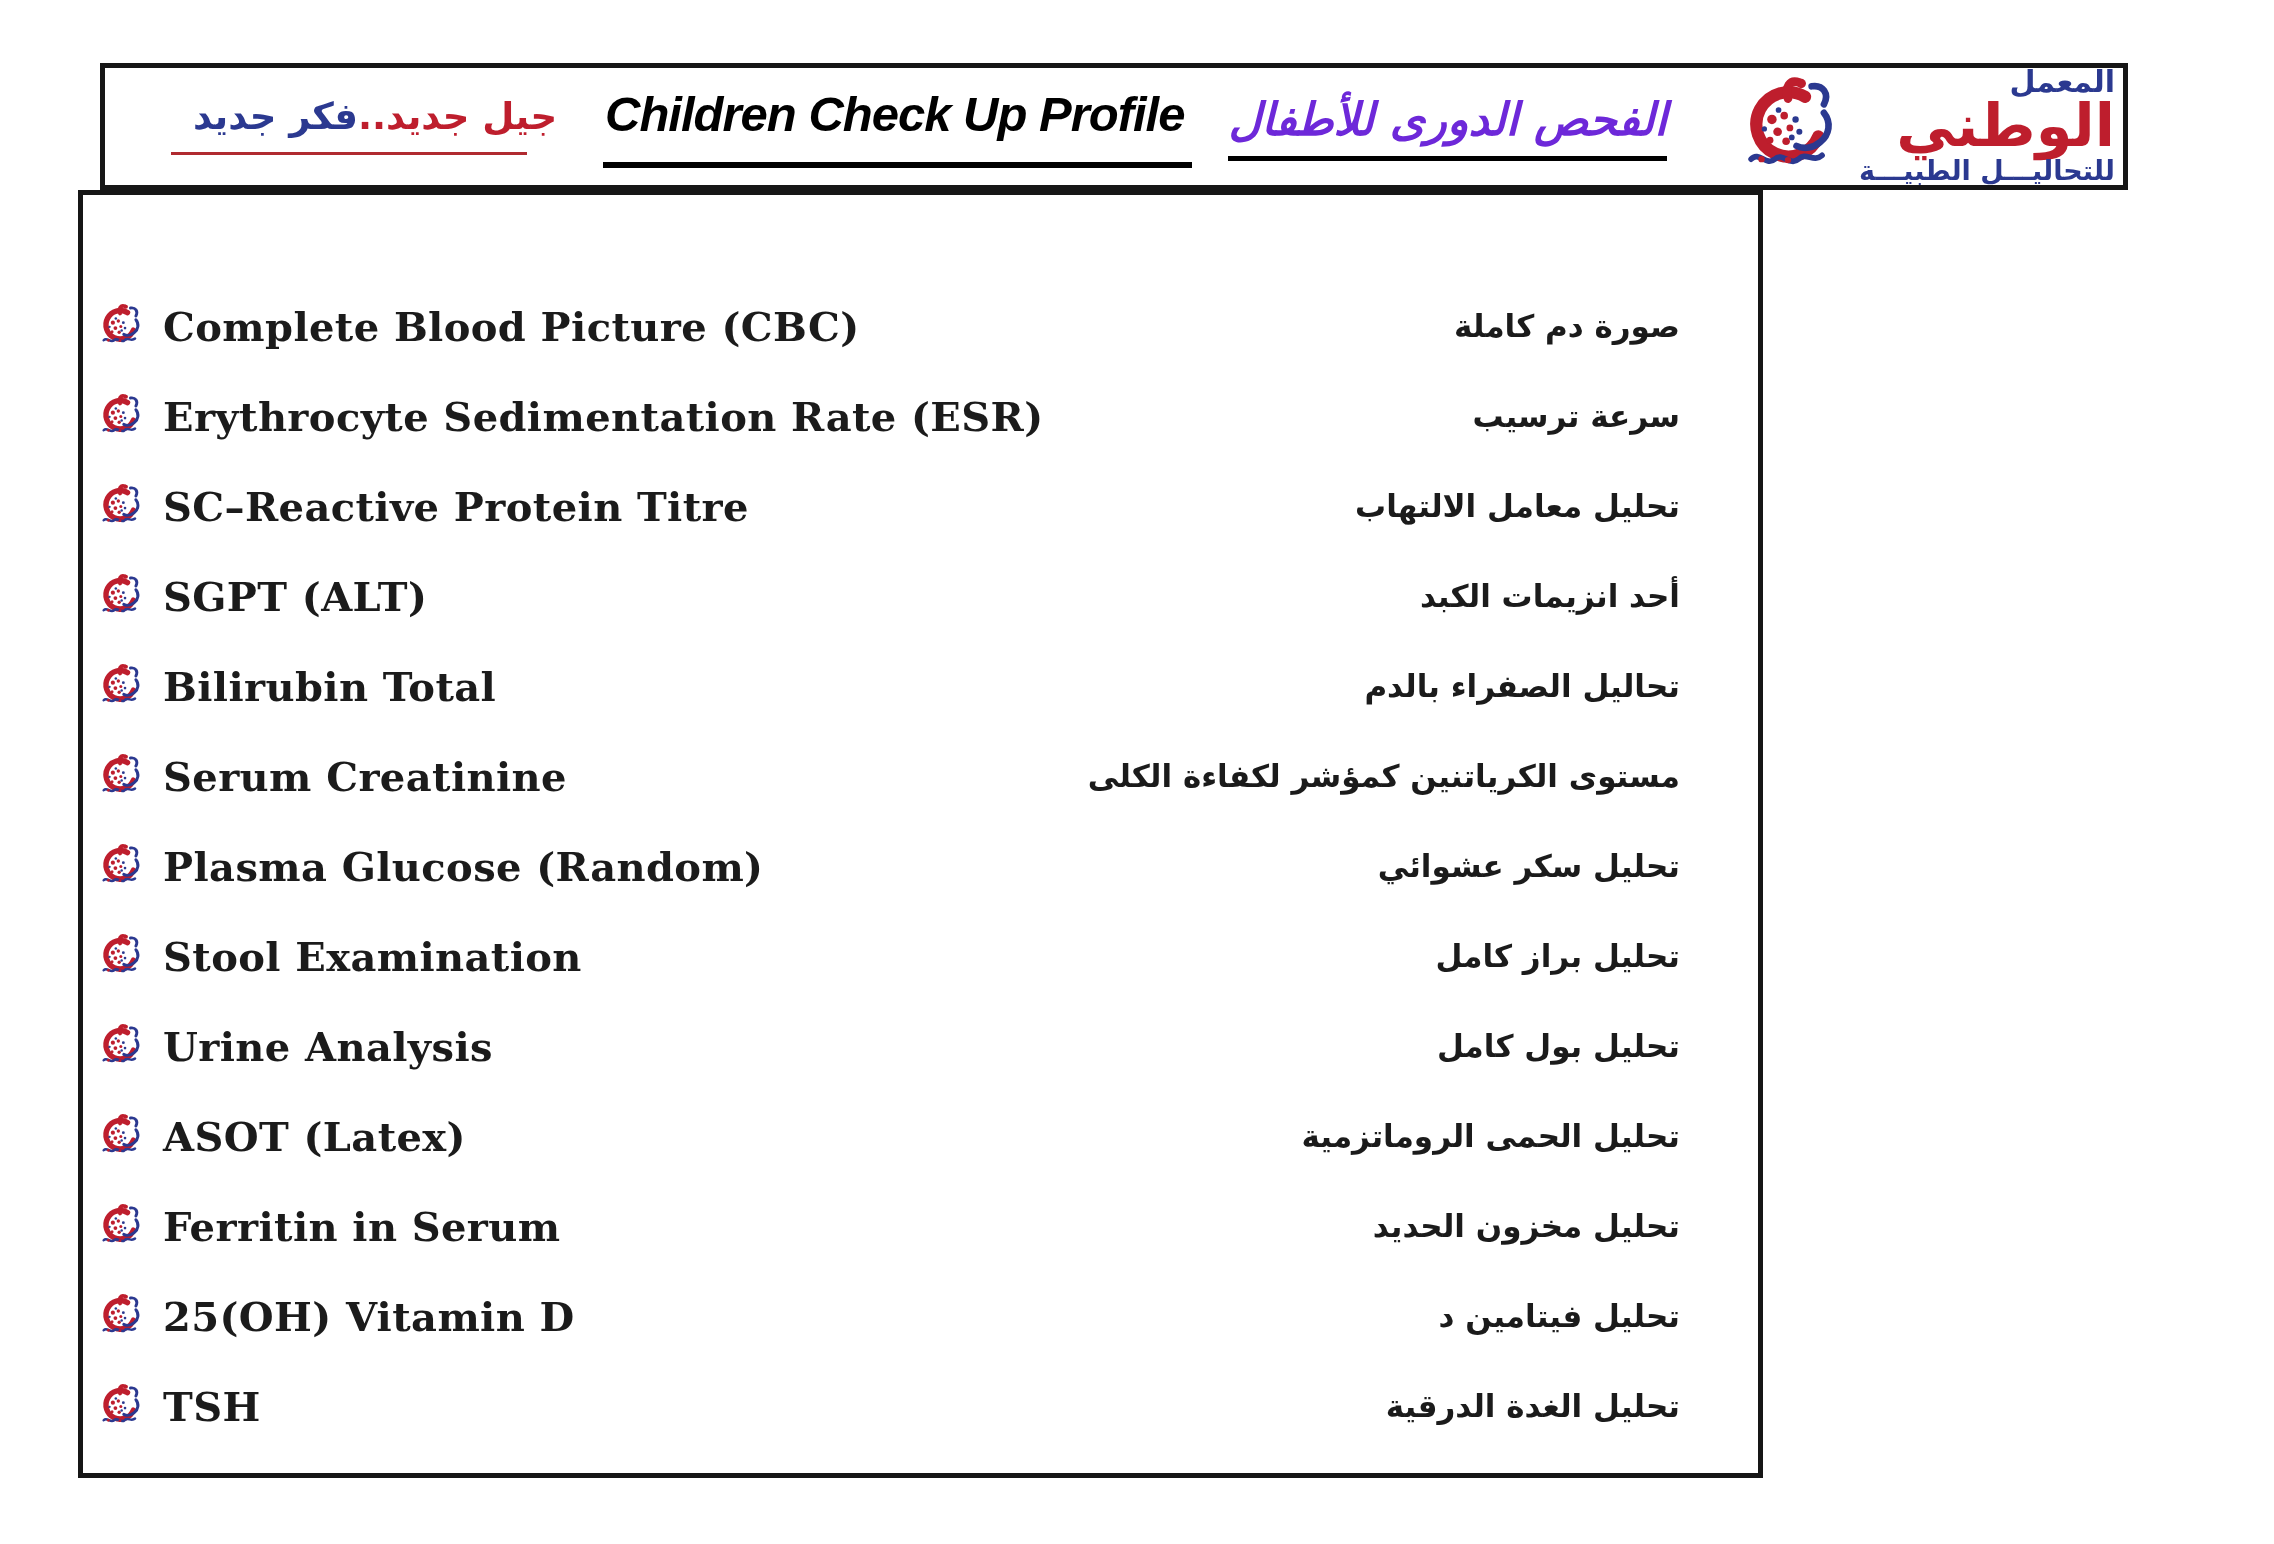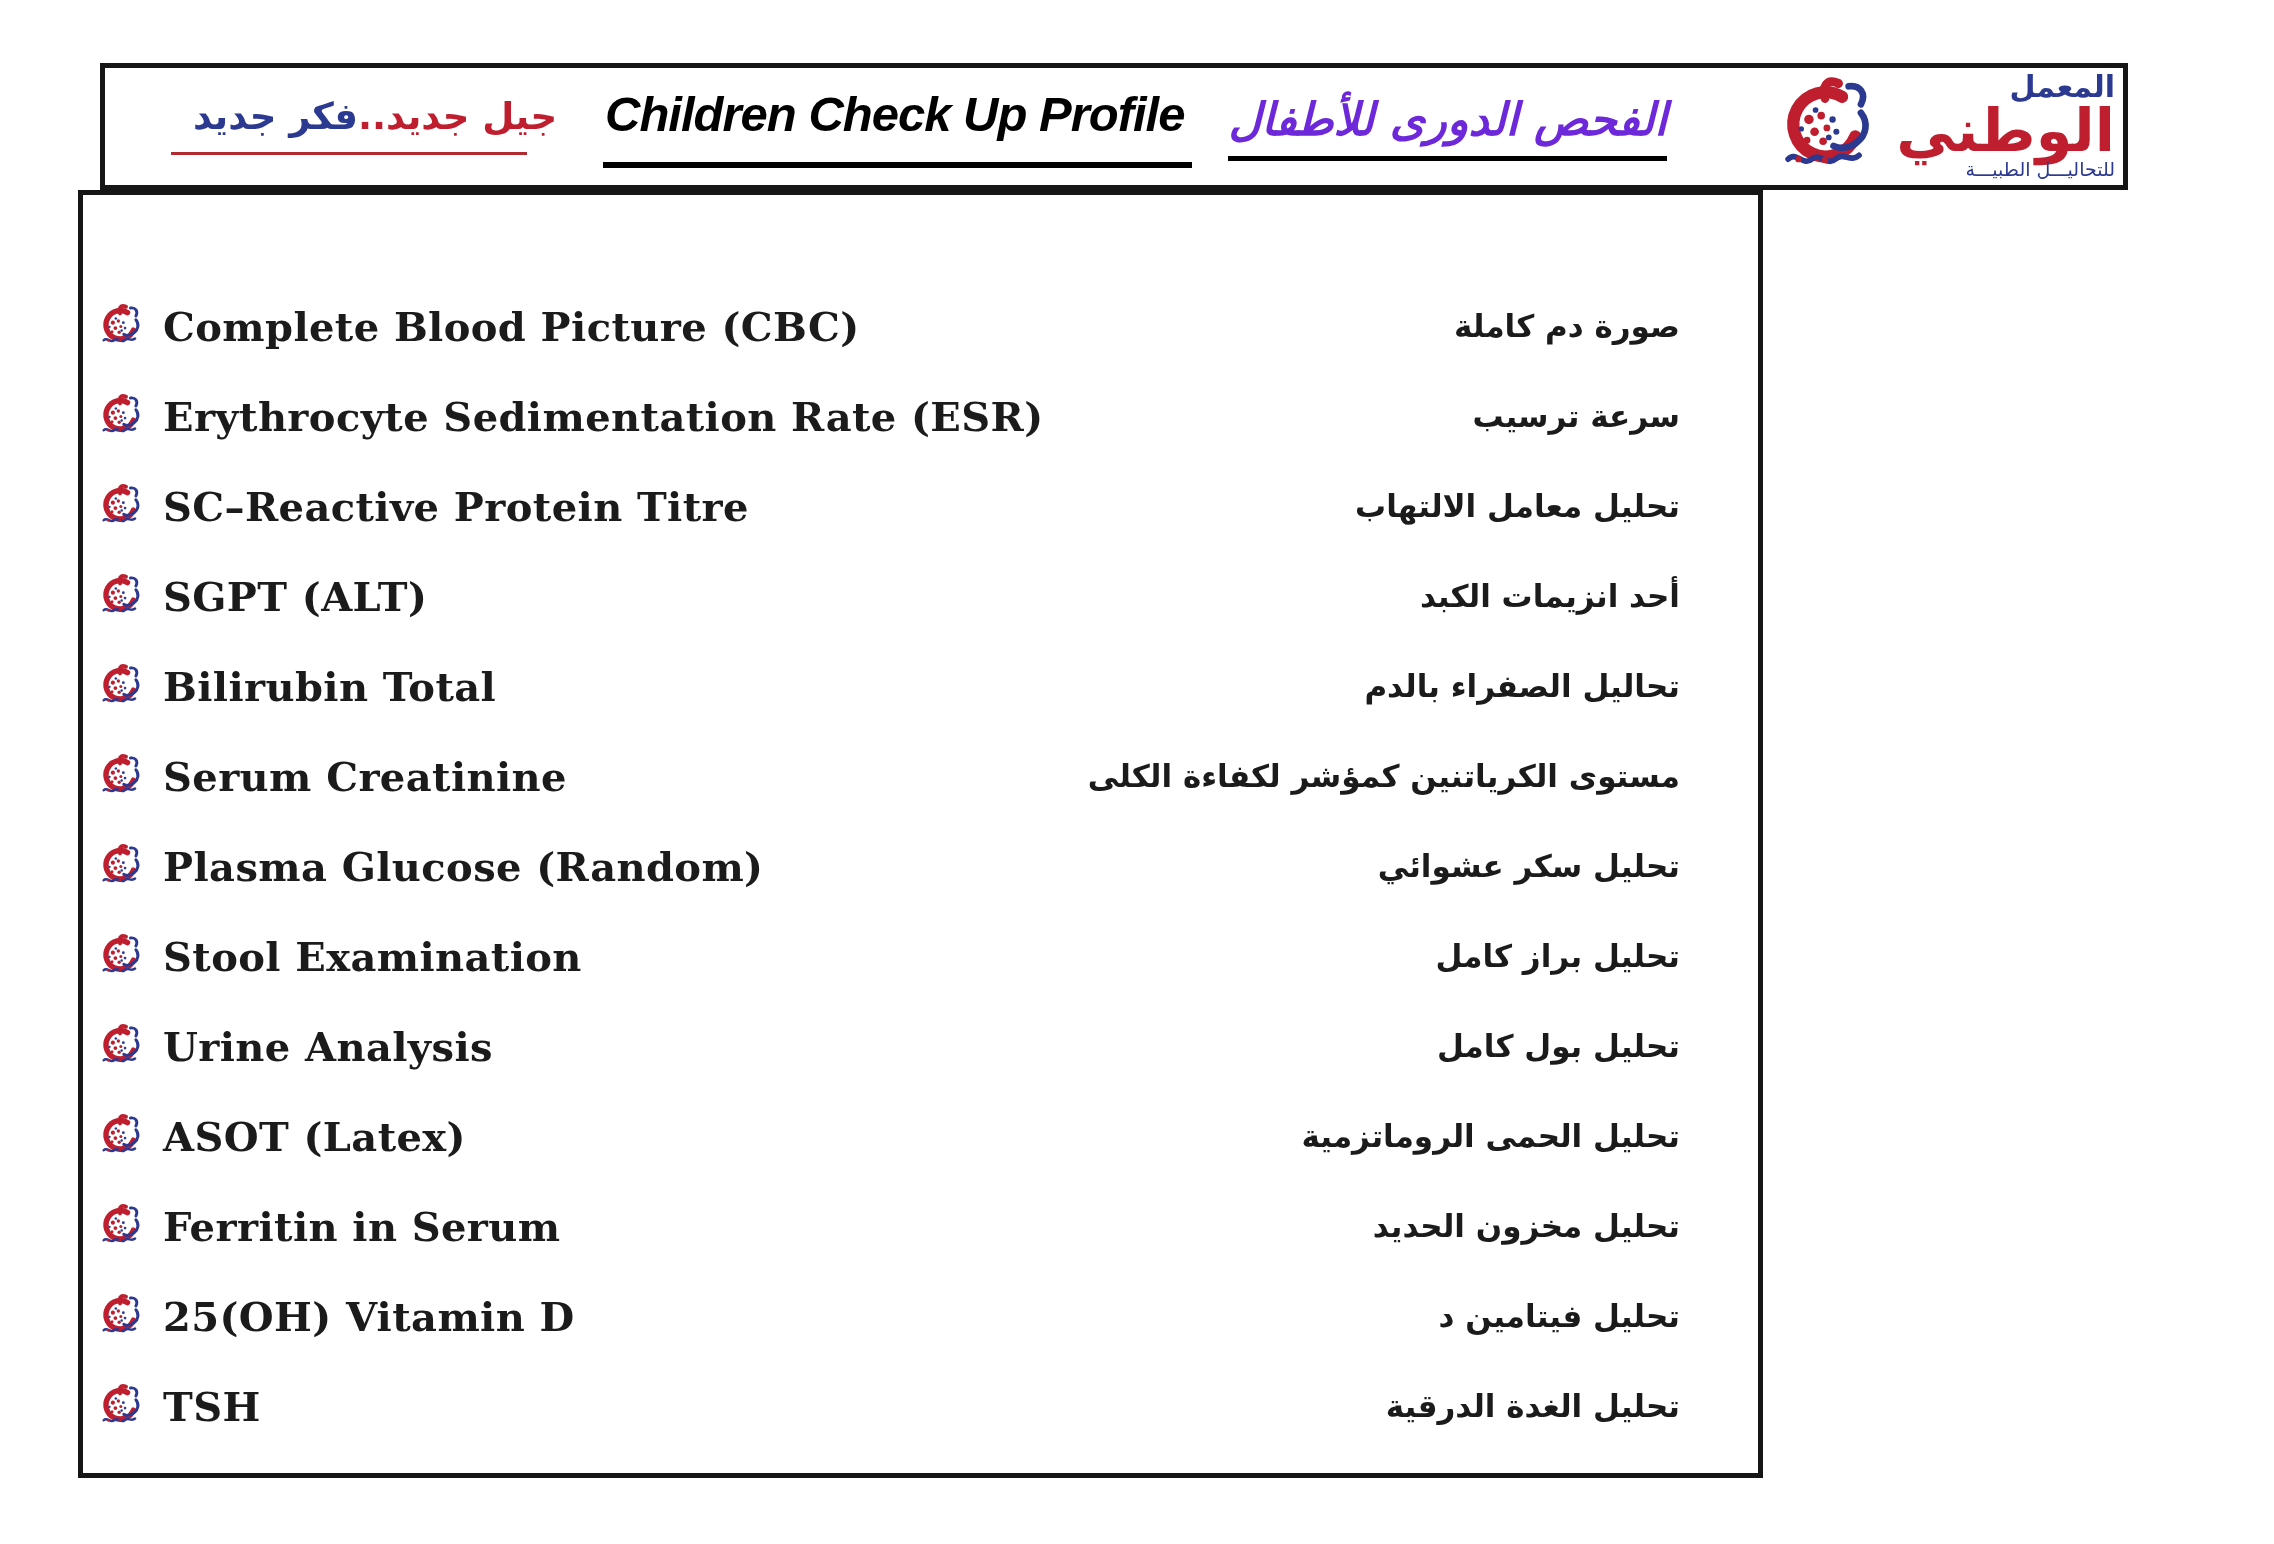--- a/index.html
+++ b/index.html
@@ -32,21 +32,21 @@
   .title-ar {
     margin-left:36px; direction:rtl; font-weight:bold; font-style:italic;
     font-size:45px; color:#6d28d9; border-bottom:5px solid #000;
     padding-bottom:10px; white-space:nowrap;
   }
   .logo { margin-left:auto; margin-right:4px; display:flex; align-items:center; }
   .logo-emblem { width:104px; height:104px; flex:0 0 auto; }
   .logo-text { direction:rtl; text-align:right; margin-right:4px; margin-left:19px; }
   .logo-line1 { color:var(--blue); font-weight:bold; font-size:30px; line-height:1; }
   .logo-line2 { color:var(--red);  font-weight:bold; font-size:59px; line-height:0.98; }
-  .logo-line3 { color:var(--blue); font-weight:normal; font-size:19px; line-height:1.15; }
+  .logo-line3 { color:var(--blue); font-weight:bold; font-size:27px; line-height:1.15; }
 
   
   .main-box {
     position:absolute; left:78px; top:190px; width:1685px; height:1288px;
     border:5px solid var(--border); background:#fff;
     padding:86px 78px 0 14px;
   }
   .row { display:flex; align-items:center; height:90px; }
   .bullet { width:46px; height:46px; flex:0 0 auto; }
   .en {

